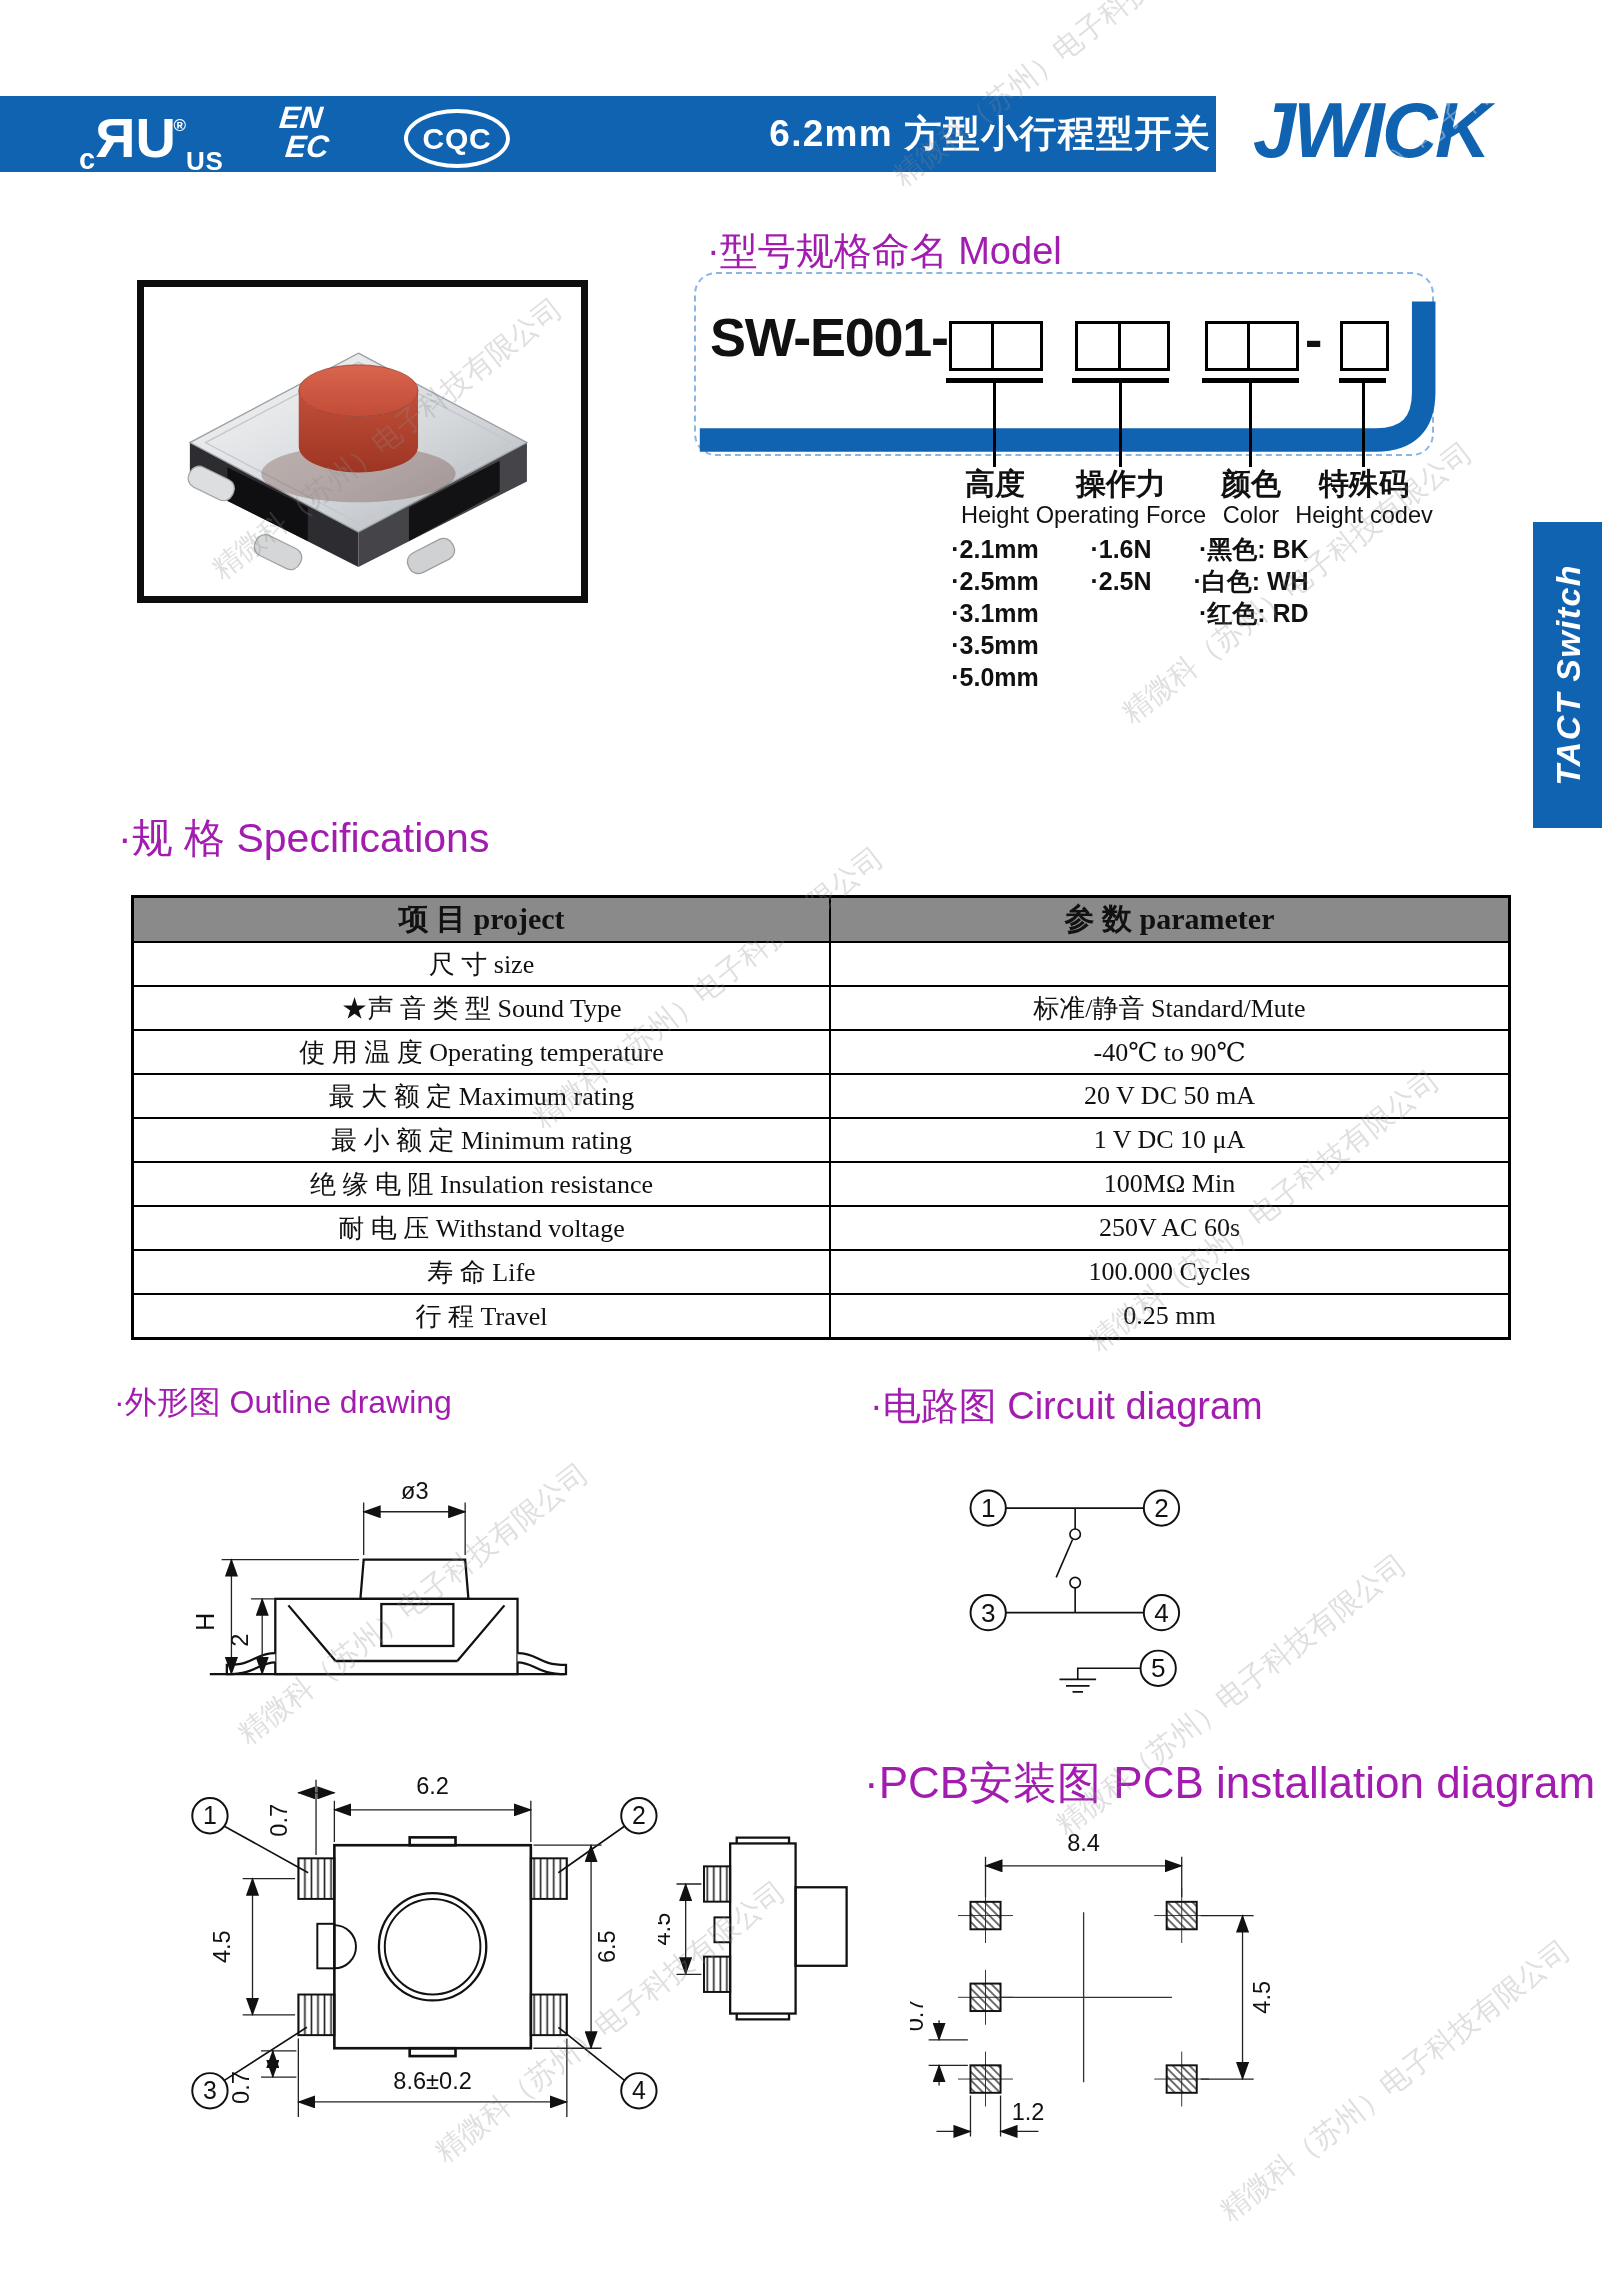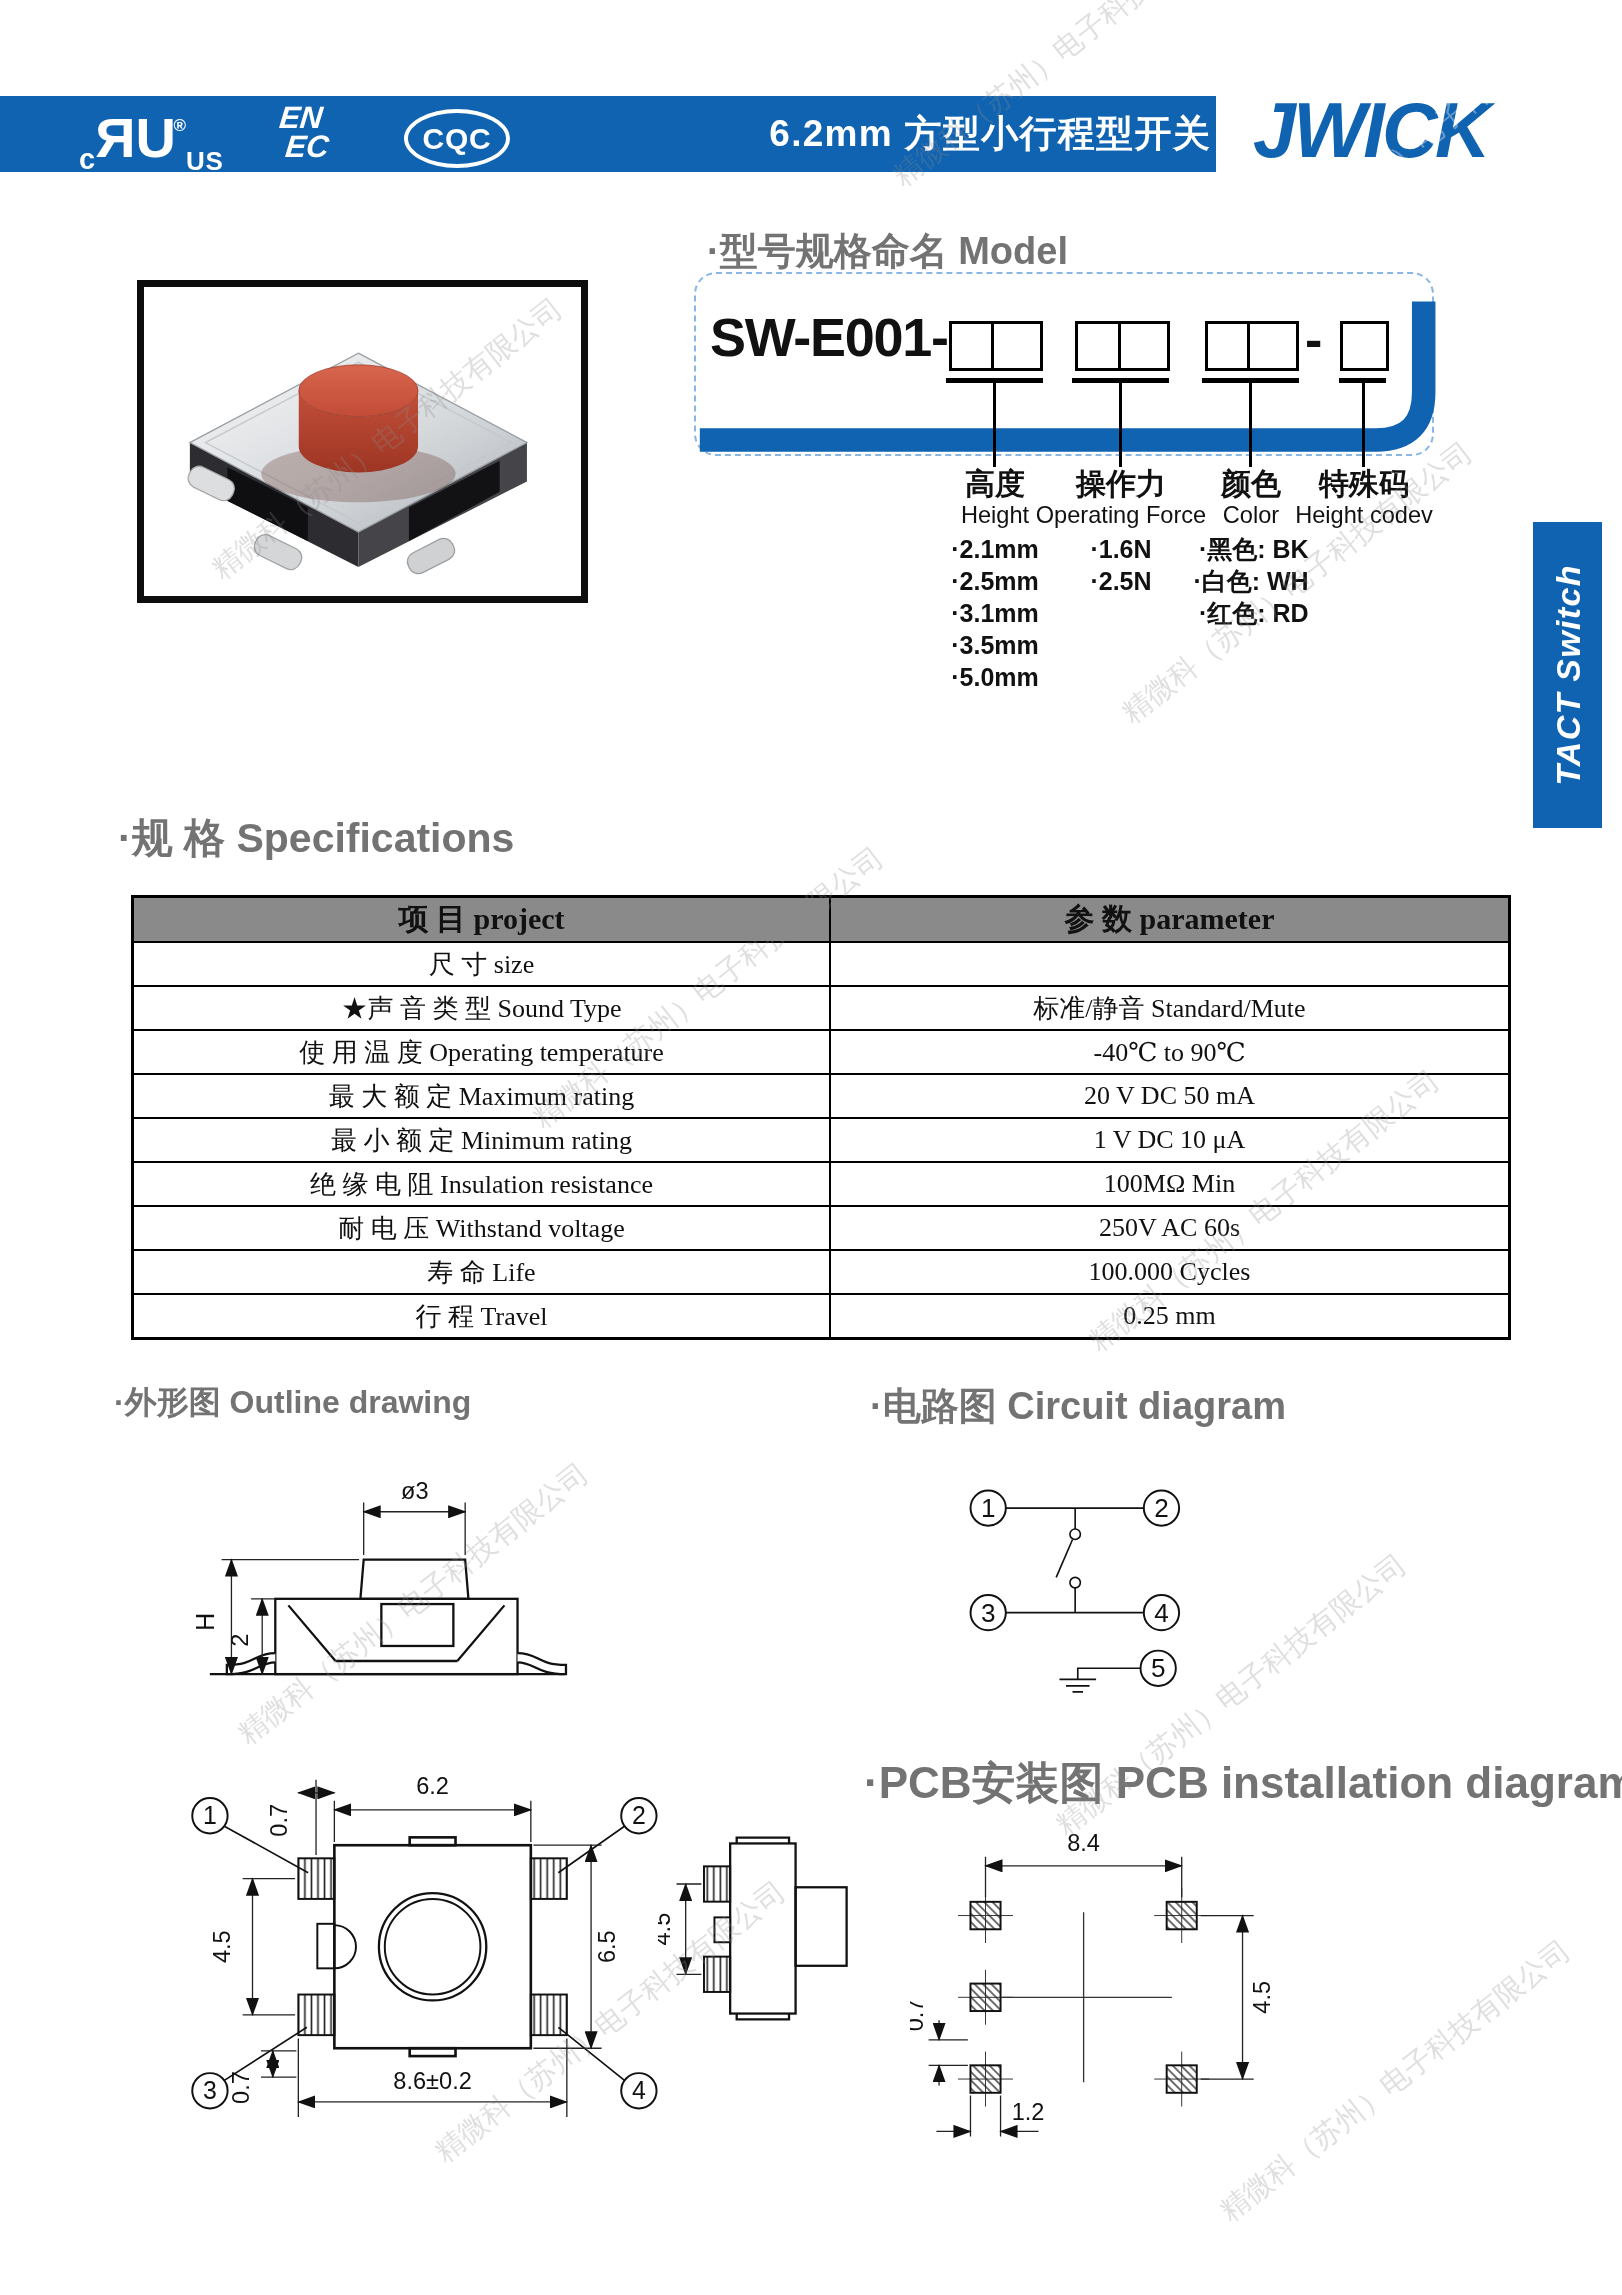--- a/index.html
+++ b/index.html
@@ -27,21 +27,21 @@
 
   
   .side-tab{position:absolute;left:1533px;top:522px;width:69px;height:306px;background:#1063b1}
   .tab-text{position:absolute;left:50%;top:50%;transform:translate(-50%,-50%) rotate(-90deg);
             white-space:nowrap;color:#fff;font-size:34px;font-weight:bold;font-style:italic;letter-spacing:1.3px}
 
   
   .photo{position:absolute;left:137px;top:280px;width:437px;height:309px;border:7.9px solid #0d0d0d;background:#fff}
 
   
-  .sec-title{position:absolute;font-weight:bold;color:#737373;white-space:nowrap}
+  .sec-title{position:absolute;font-weight:normal;color:#a21caf;white-space:nowrap}
 
   
   .model-box{position:absolute;left:694px;top:272px;width:736px;height:180px;
              border:2px dashed #8ab6e4;border-radius:22px}
   .swoosh{position:absolute;left:686px;top:274px;pointer-events:none}
   .base-code{position:absolute;left:710px;top:306px;font-size:54px;font-weight:bold;letter-spacing:-1.3px;white-space:nowrap}
   .mbox{position:absolute;top:321px;width:46px;height:44px;border:3.3px solid #000;background:#fff;z-index:3}
   .msep{position:absolute;top:309px;font-size:52px;font-weight:bold;z-index:3}
   .mline{position:absolute;background:#000;z-index:3}
   .mcol{position:absolute;top:466px;width:190px;text-align:center}

